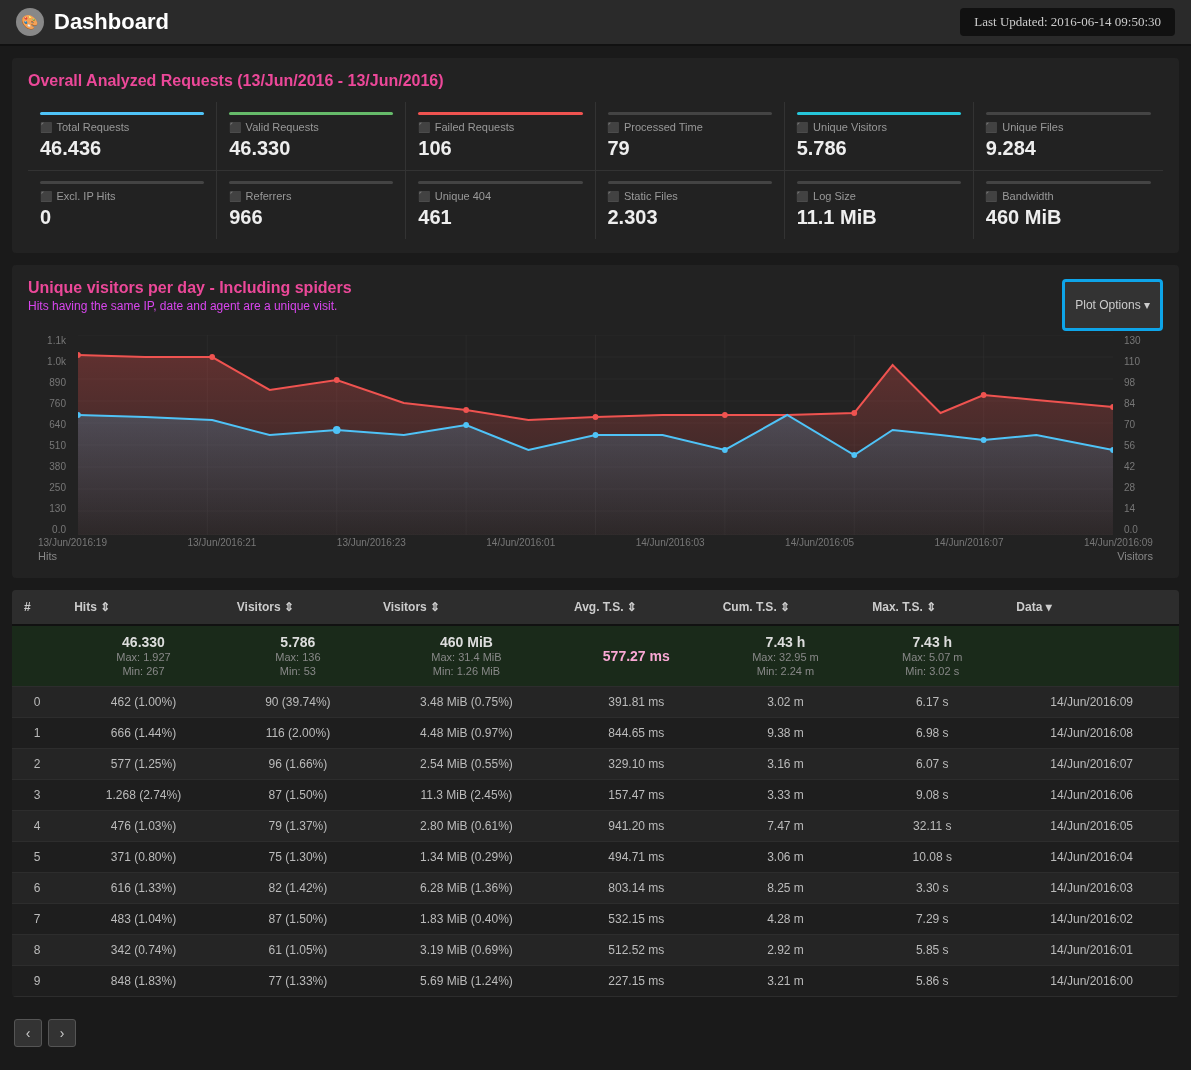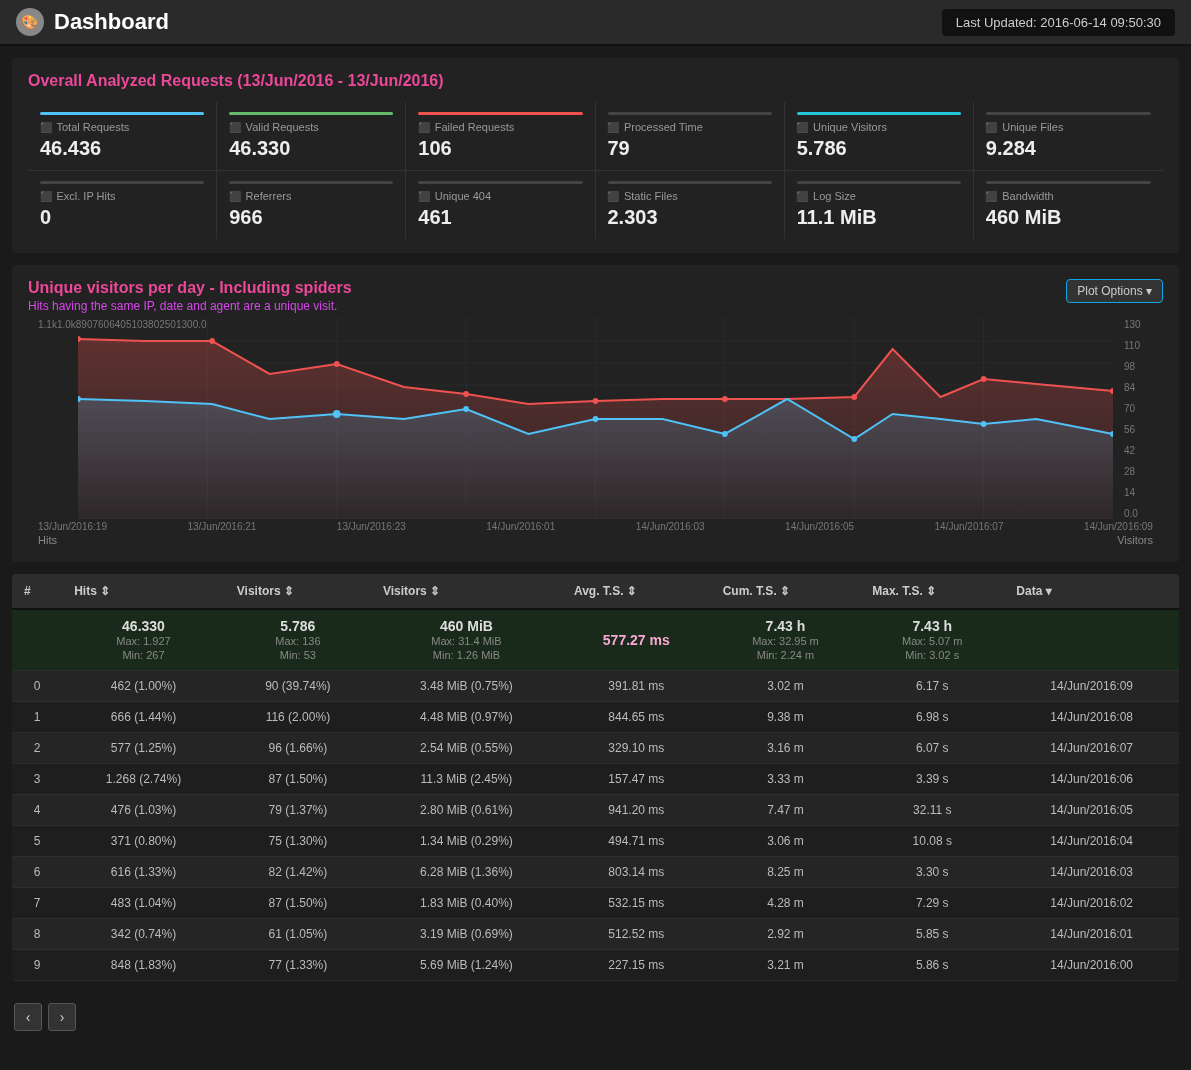--- a/index.html
+++ b/index.html
@@ -2,21 +2,21 @@
 <html><head>
   <meta charset="utf-8">
   <style>
     * { box-sizing: border-box; margin: 0; padding: 0; }
     body { background: #1a1a1a; color: #ccc; font-family: Arial, sans-serif; font-size: 13px; width: 1191px; }
 
     
     .header { background: #2a2a2a; display: flex; align-items: center; justify-content: space-between; padding: 8px 16px; border-bottom: 2px solid #111; }
     .header-title { display: flex; align-items: center; gap: 10px; font-size: 22px; color: #fff; font-weight: bold; }
     .header-icon { width: 28px; height: 28px; background: #888; border-radius: 50%; display: inline-flex; align-items: center; justify-content: center; font-size: 14px; }
-    .last-updated { background: #111; color: #ccc; padding: 6px 14px; border-radius: 4px; font-size: 13px; }
+    .last-updated { background: #111; color: #ccc; padding: 6px 14px; border-radius: 4px; font-size: 13px; font-family: Liberation Serif, serif; }
 
     
     .section { background: #222; margin: 12px; border-radius: 4px; padding: 14px 16px; }
     .section-title { font-size: 16px; color: #ec4899; margin-bottom: 12px; font-weight: bold; }
 
     
     .stats-grid { display: grid; grid-template-columns: repeat(6, 1fr); gap: 0; }
     .stat-cell { padding: 10px 12px; border-right: 1px solid #333; position: relative; }
     .stat-cell:last-child { border-right: none; }
     .stat-row { display: grid; grid-template-columns: repeat(6, 1fr); border-top: 1px solid #333; }
@@ -25,28 +25,28 @@
     .stat-bar { height: 3px; background: #444; margin-bottom: 6px; border-radius: 2px; }
     .stat-bar.blue { background: #4fc3f7; }
     .stat-bar.green { background: #66bb6a; }
     .stat-bar.red { background: #ef5350; }
     .stat-bar.teal { background: #26c6da; }
 
     
     .chart-section { background: #222; margin: 12px; border-radius: 4px; padding: 14px 16px; }
     .chart-header { display: flex; justify-content: space-between; align-items: flex-start; margin-bottom: 4px; }
     .chart-subtitle { font-size: 12px; color: #d946ef; margin-bottom: 2px; }
-    .plot-btn { background: #333; color: #ccc; border: 1px solid #0ea5e9; padding: 4px 10px; border-radius: 4px; font-size: 12px; cursor: pointer; }
+    .plot-btn { background: #333; color: #ccc; border: 3px solid #0ea5e9; padding: 16px 10px; border-radius: 4px; font-size: 12px; cursor: pointer; }
 
     
     .chart-container { position: relative; height: 200px; margin: 0 10px; }
     svg.chart { width: 100%; height: 100%; }
     .chart-labels-x { display: flex; justify-content: space-between; font-size: 10px; color: #777; margin: 2px 10px 0; }
     .chart-axis-labels { display: flex; justify-content: space-between; font-size: 10px; color: #777; margin: 2px 10px; }
-    .chart-y-left { position: absolute; left: -30px; top: 0; bottom: 0; display: flex; justify-content: space-between; font-size: 10px; color: #777; text-align: right; width: 28px; }
+    .chart-y-left { position: absolute; left: -30px; top: 0; bottom: 0; display: flex; flex-direction: column; justify-content: space-between; font-size: 10px; color: #777; text-align: right; width: 28px; }
     .chart-y-right { position: absolute; right: -35px; top: 0; bottom: 0; display: flex; flex-direction: column; justify-content: space-between; font-size: 10px; color: #777; text-align: left; width: 34px; }
     .chart-wrapper { position: relative; margin: 0 40px; }
     .chart-axis-label { font-size: 11px; color: #888; }
 
     
     .table-section { background: #222; margin: 12px; border-radius: 4px; padding: 0; overflow: hidden; }
     table { width: 100%; border-collapse: collapse; }
     thead tr { background: #2d2d2d; }
     thead th { padding: 10px 12px; text-align: left; color: #ccc; font-size: 12px; font-weight: bold; border-bottom: 2px solid #111; cursor: pointer; white-space: nowrap; }
     tbody tr { border-bottom: 1px solid #2d2d2d; }
@@ -311,21 +311,21 @@
     <td class="num">6.07 s</td>
     <td class="num">14/Jun/2016:07</td>
   </tr>
         <tr>
     <td class="num">3</td>
     <td class="num">1.268 (2.74%)</td>
     <td class="num">87 (1.50%)</td>
     <td class="num">11.3 MiB (2.45%)</td>
     <td class="num">157.47 ms</td>
     <td class="num">3.33 m</td>
-    <td class="num">3.39 s</td>
+    <td class="num">9.08 s</td>
     <td class="num">14/Jun/2016:06</td>
   </tr>
         <tr>
     <td class="num">4</td>
     <td class="num">476 (1.03%)</td>
     <td class="num">79 (1.37%)</td>
     <td class="num">2.80 MiB (0.61%)</td>
     <td class="num">941.20 ms</td>
     <td class="num">7.47 m</td>
     <td class="num">32.11 s</td>

